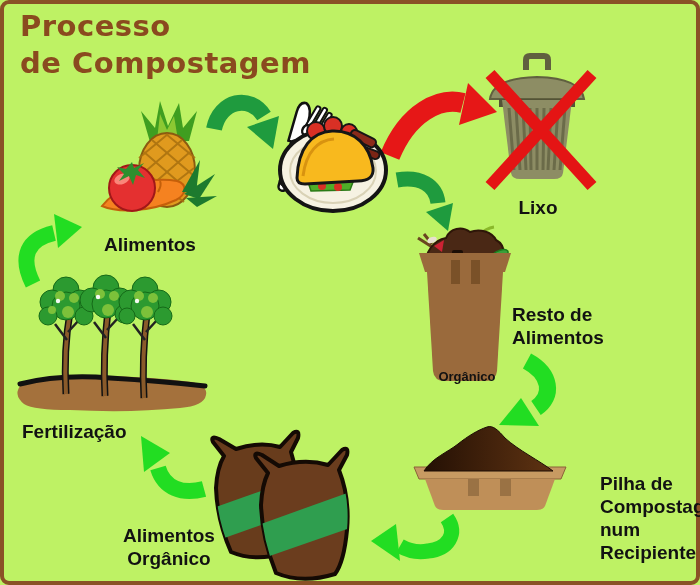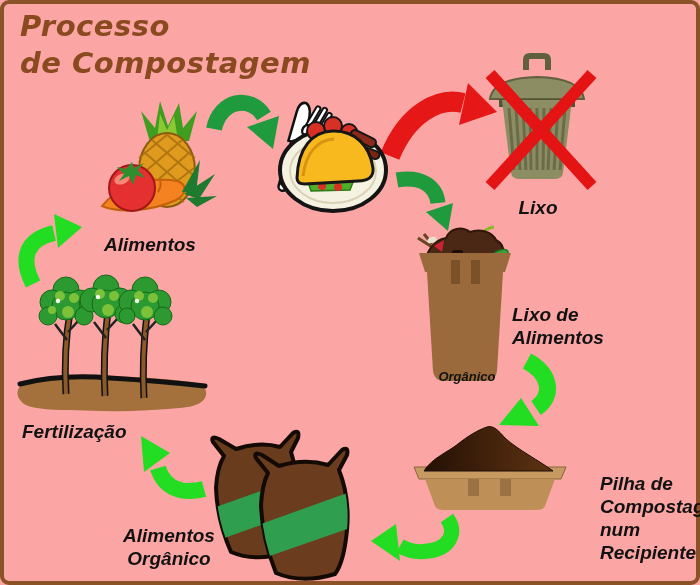--- a/index.html
+++ b/index.html
@@ -1,17 +1,17 @@
 <!DOCTYPE html>
 <html><head>
 <meta charset="utf-8">
 <style>
   html,body{margin:0;padding:0;background:#fff;}
-  .stage{position:relative;width:700px;height:585px;background:#fca5a5;overflow:hidden;
-         font-family:"Liberation Sans",sans-serif;font-style:italic;}
+  .stage{position:relative;width:700px;height:585px;background:#bef264;overflow:hidden;
+         font-family:"Liberation Sans",sans-serif;}
   .stage svg{position:absolute;left:0;top:0;}
   .lbl{position:absolute;font-weight:700;color:#121212;white-space:pre-line;
        font-size:19px;line-height:23px;}
   .lbl.center{text-align:center;margin-top:12px;}
   .title{position:absolute;left:20px;top:8px;width:330px;color:#8a4a1f;
          font-family:"DejaVu Sans",sans-serif;font-weight:700;font-size:29px;
          line-height:37px;white-space:pre-line;letter-spacing:.5px;}
   .bin-tag{font-size:13px;line-height:15px;}
 </style>
 </head>
@@ -208,21 +208,21 @@
           <circle cx="98" cy="297" r="2.2"></circle>
           <circle cx="137" cy="301" r="2.2"></circle>
     </g>
   </g>
 </svg>
 
 <div class="title">Processo
 de Compostagem</div>
 <div class="lbl center" style="left:94px;top:221px;width:112px;">Alimentos</div>
 <div class="lbl center" style="left:503px;top:184px;width:70px;">Lixo</div>
-<div class="lbl" style="left:512px;top:303px;width:130px;">Lixo de
+<div class="lbl" style="left:512px;top:303px;width:130px;">Resto de
 Alimentos</div>
 <div class="lbl center bin-tag" style="left:430px;top:357px;width:74px;">Orgânico</div>
 <div class="lbl" style="left:560px;top:472px;width:140px;margin-left:40px;">Pilha de
 Compostagem
 num Recipiente</div>
 <div class="lbl center" style="left:117px;top:512px;width:104px;">Alimentos
 Orgânico</div>
 <div class="lbl" style="left:22px;top:420px;">Fertilização</div>
 
 </div>

